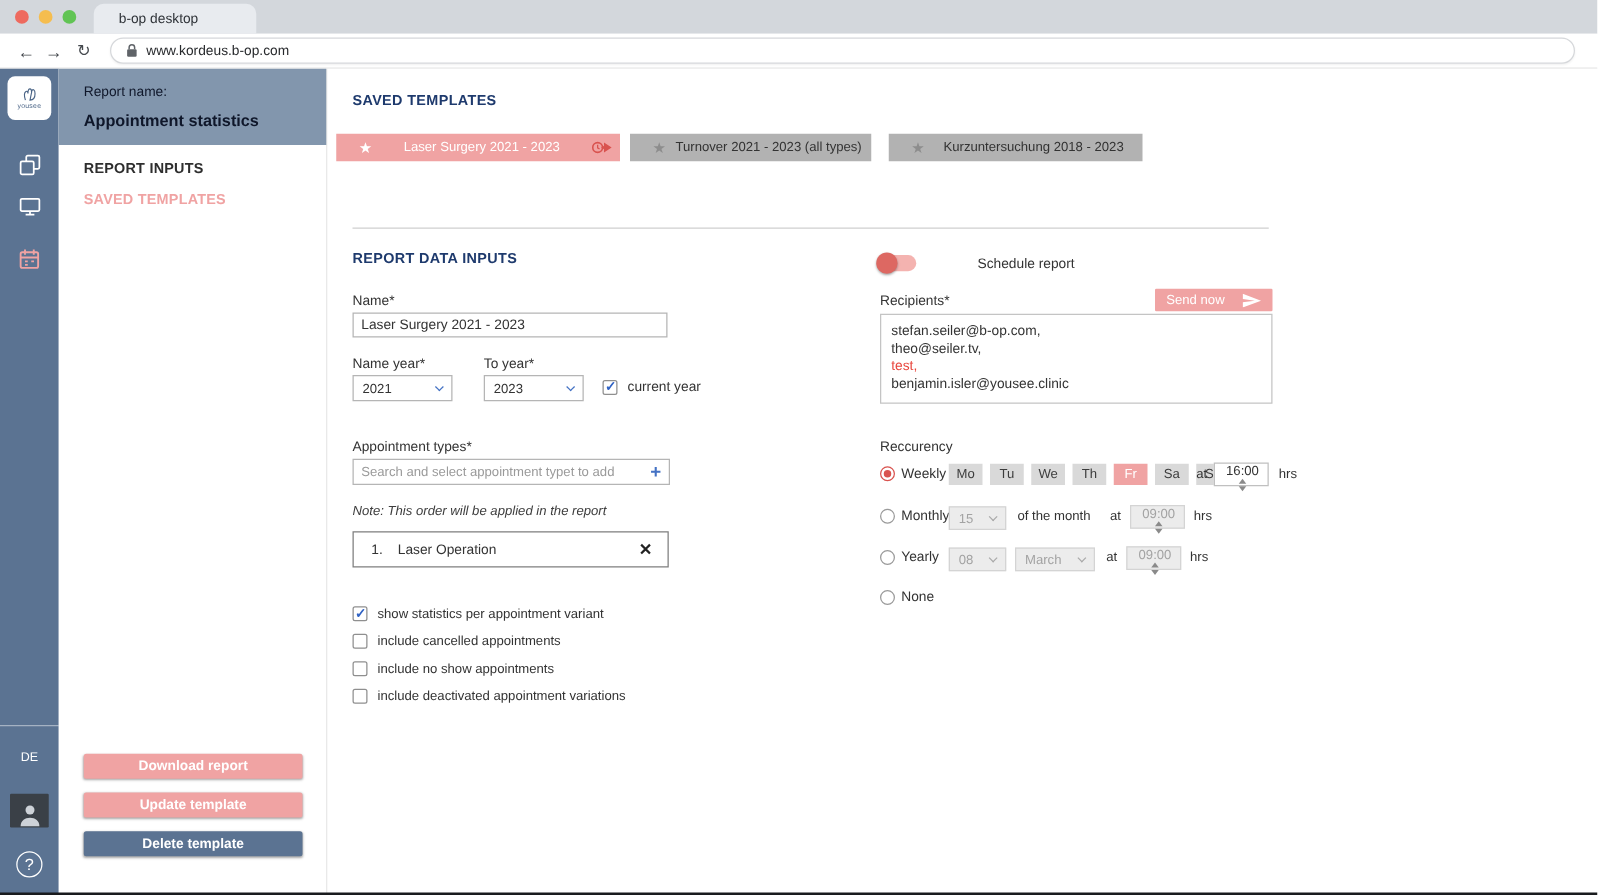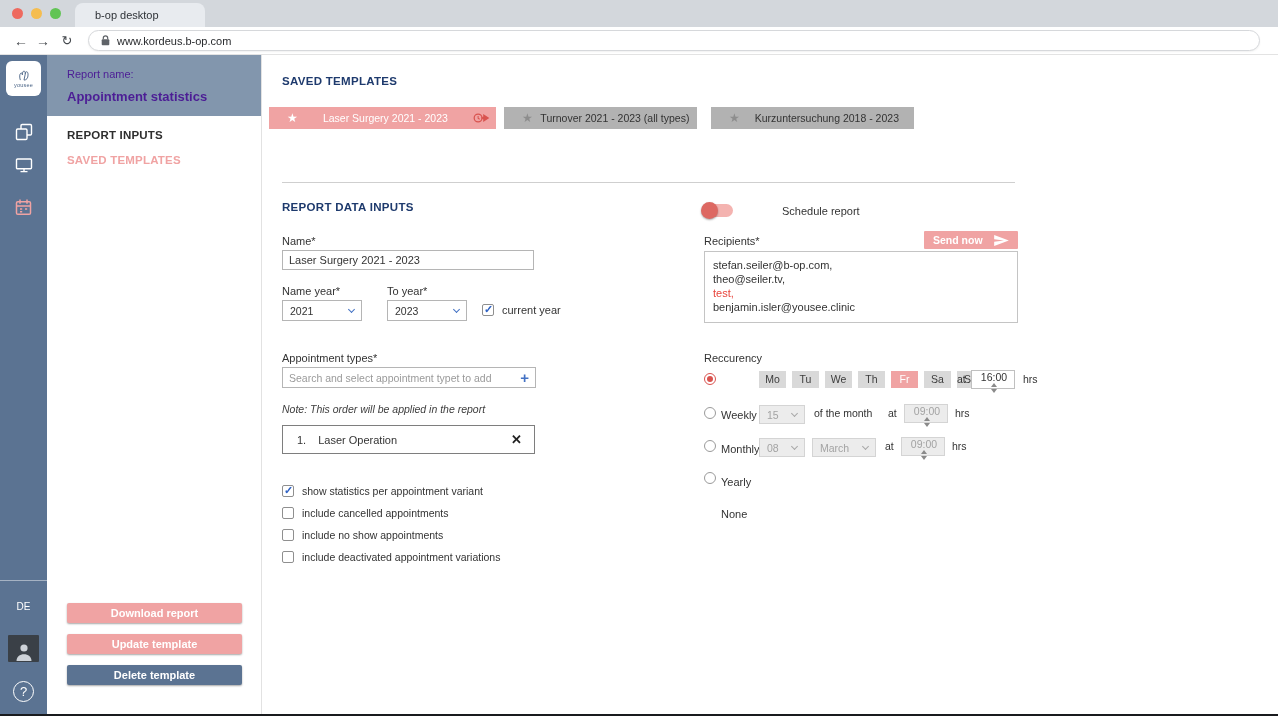--- a/index.html
+++ b/index.html
@@ -36,21 +36,21 @@
   .logo-text { font-size:5.5px; color:#4a6486; letter-spacing:.2px; margin-top:1px; }
   .rail-icon { position:absolute; left:0; width:47px; display:flex; justify-content:center; }
   .rail-divider { position:absolute; top:525px; left:0; width:47px; border-top:1px solid rgba(255,255,255,.45); }
   .rail-lang { position:absolute; top:546px; width:47px; text-align:center; color:#fff; font-size:10px; }
   .avatar { position:absolute; top:580px; left:8px; width:31px; height:27px; background:#3a4047;
             display:flex; align-items:flex-end; justify-content:center; overflow:hidden; border-radius:1px;}
   .help { position:absolute; top:626px; left:13px; width:21px; height:21px; border:1.6px solid #fff;
           border-radius:50%; color:#fff; font-size:13px; display:flex; align-items:center; justify-content:center; }
 
   .sidebar { width:215px; flex:0 0 215px; background:#fff; border-right:1px solid #e2e2e2; position:relative; }
-  .sidebar-header { background:#8296ad; color:#4c1d95; padding:13px 8px 14px 20px; height:61px; }
+  .sidebar-header { background:#8296ad; color:#0f172a; padding:13px 8px 14px 20px; height:61px; }
   .sh-label { font-size:11px; }
   .sh-name { font-size:13px; font-weight:bold; margin-top:9px; }
   .side-nav-item { position:absolute; left:20px; font-size:11.5px; font-weight:bold; letter-spacing:.2px; cursor:pointer; }
   .side-nav-item.dark { color:#2e2e2e; }
   .side-nav-item.active { color:#f0a3a3; }
   .side-btn { position:absolute; left:20px; width:175px; height:20px; border-radius:2px; color:#fff;
               font-weight:bold; font-size:11px; display:flex; align-items:center; justify-content:center;
               box-shadow:0 1px 2px rgba(0,0,0,.35); cursor:pointer; }
   .side-btn.salmon { background:#f0a3a3; }
   .side-btn.slate { background:#5b7392; }
@@ -97,33 +97,33 @@
   .tl-name { margin-left:12px; flex:1; }
   .tl-close { margin-right:12px; font-size:13px; font-weight:bold; color:#222; cursor:pointer; }
 
   .toggle-row { position:absolute; left:441px; top:149px; display:flex; align-items:center; gap:13px; }
   .toggle { width:30px; height:13px; background:#f4b3b0; border-radius:7px; position:relative; cursor:pointer; }
   .toggle-knob { position:absolute; left:-2px; top:-2px; width:17px; height:17px; border-radius:50%;
                  background:#dd6862; box-shadow:0 1px 2px rgba(0,0,0,.35); }
   .toggle-label { font-size:11px; color:#333;margin-left:36px; }
 
   .sendnow { position:absolute; left:662px; top:176px; width:94px; height:18px; background:#f0a3a3;
-             color:#fff; font-size:10.5px; font-weight:bold; display:flex; align-items:center;
+             color:#fff; font-size:10.5px; font-weight:normal; display:flex; align-items:center;
              padding:0 9px; justify-content:space-between; cursor:pointer; border-radius:1px; }
   .recip-box { position:absolute; left:442px; top:196px; width:314px; height:72px; border:1px solid #c4c4c4;
                padding:6px 8px; font-size:11px; color:#333; line-height:14px; background:#fff; }
   .recip-line.red { color:#e8453c; }
 
   .recur-row { position:absolute; left:442px; height:19px; width:360px; }
   .radio { position:absolute; top:3px; width:12px; height:12px; border:1px solid #9a9a9a; border-radius:50%;
            background:#fff; cursor:pointer; }
   .radio.sel { border-color:#d9534f; }
   .radio.sel::after { content:""; position:absolute; top:2px; left:2px; width:6px; height:6px;
                       border-radius:50%; background:#d9534f; }
-  .recur-label { position:absolute; top:0; line-height:19px; font-size:11px; color:#333;margin-top:36px; }
+  .recur-label { position:absolute; top:0; line-height:19px; font-size:11px; color:#333; }
   .small-label { position:absolute; top:0; line-height:19px; font-size:10.5px; color:#333; }
   .days { position:absolute; left:55px; top:1px; display:flex; gap:6px; }
   .day { width:27px; height:17px; line-height:17px; text-align:center; font-size:10.5px;
          background:#d9d9d9; color:#3c3c3c; cursor:pointer; }
   .day.sel { background:#f0a3a3; color:#fff; }
 
   .time-input { position:absolute; top:0; width:44px; height:19px; border:1px solid #c0c0c0; background:#fff;
                 display:flex; align-items:center; justify-content:space-between; padding:0 4px 0 6px;
                 font-size:10.5px; color:#333;flex-direction:column; }
   .time-input.dis { background:#ececec; border-color:#d4d4d4; color:#a3a3a3; }

